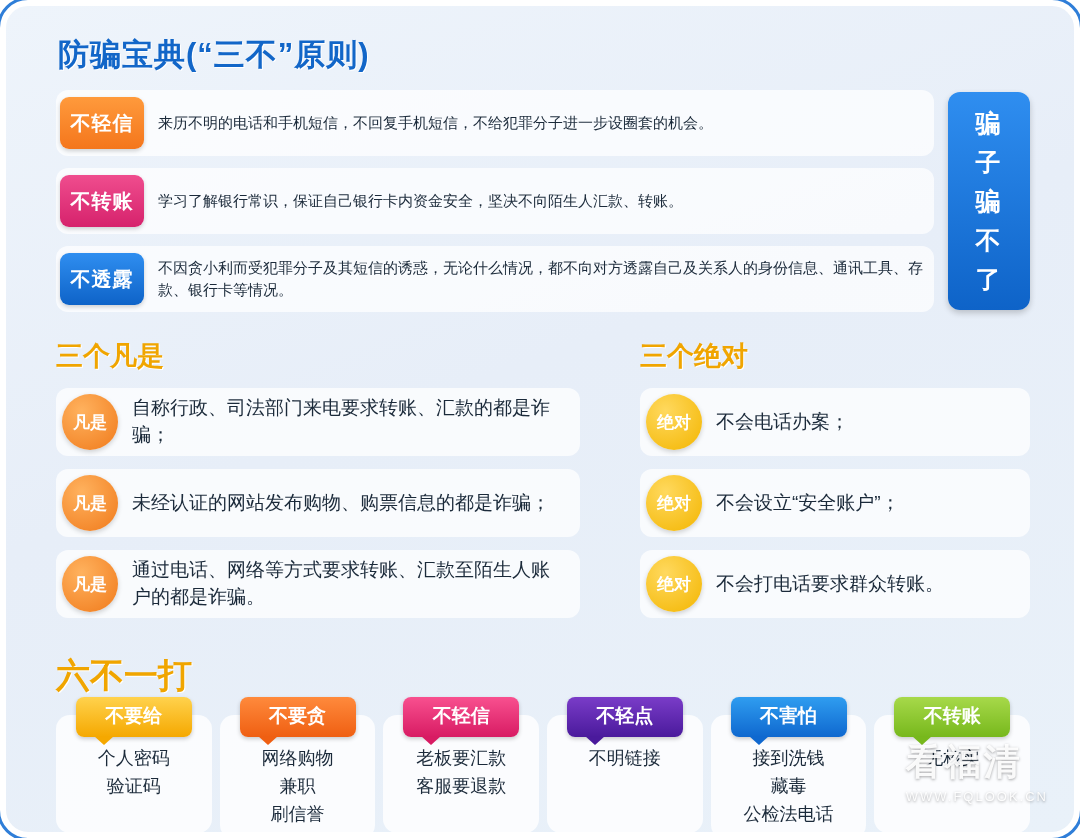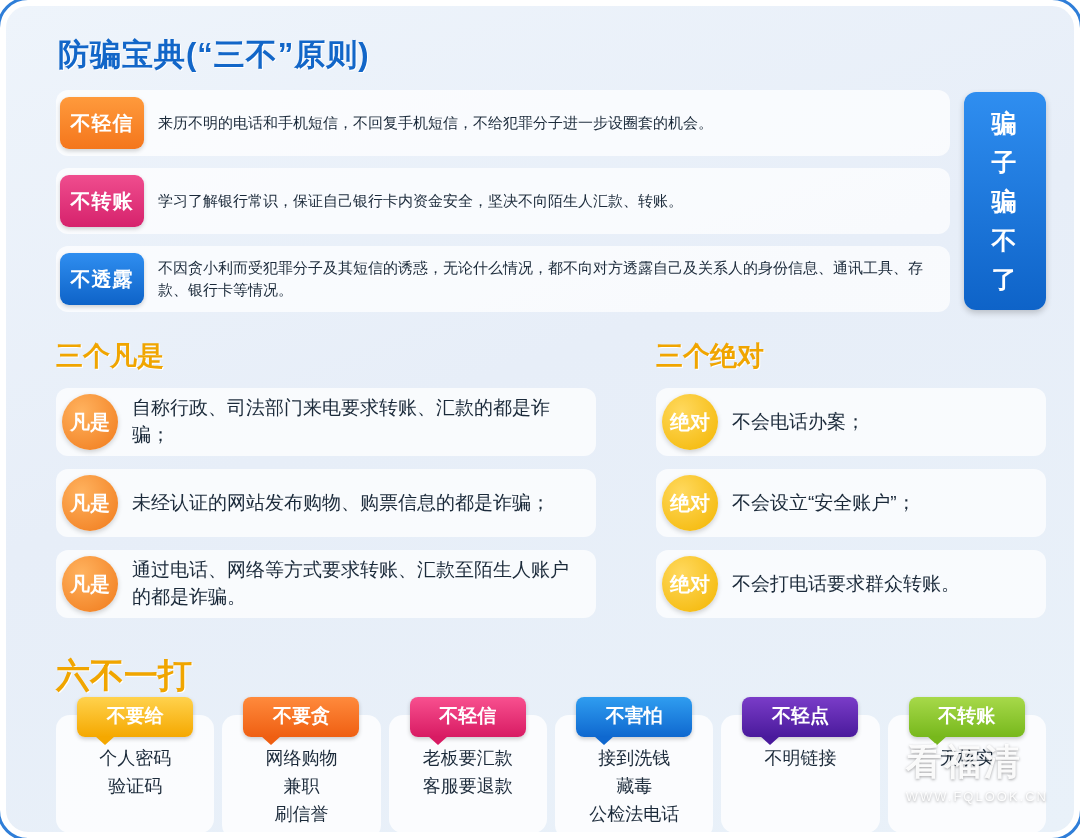--- a/index.html
+++ b/index.html
@@ -20,21 +20,21 @@
     box-sizing: border-box;
     background: linear-gradient(160deg, #eef4fb 0%, #e7eef8 45%, #e9f1f9 100%);
     border: 6px solid #ffffff;
     border-radius: 28px;
     outline: 3px solid #2f7ed8;
     overflow: hidden;
   }
   .inner {
     position: absolute;
     left: 0; top: 0; right: 0; bottom: 0;
-    padding: 18px 28px 0 34px;
+    padding: 18px 44px 0 34px;
     box-sizing: border-box;
   }
 
   
   .sec1-title {
     font-size: 31px;
     font-weight: bold;
     color: #1266c8;
     letter-spacing: 1px;
     margin: 10px 0 14px 18px;
@@ -130,21 +130,21 @@
   }
   .circle {
     flex: 0 0 auto;
     width: 56px;
     height: 56px;
     border-radius: 50%;
     display: flex;
     align-items: center;
     justify-content: center;
     color: #ffffff;
-    font-size: 20px;
+    font-size: 17px;
     font-weight: bold;
     box-shadow: 0 2px 5px rgba(0,0,0,0.18);
   }
   .circle-orange { background: radial-gradient(circle at 35% 30%, #ffb25e, #f07a1b); }
   .circle-yellow { background: radial-gradient(circle at 35% 30%, #ffd95e, #f3b500); }
   .item-text {
     margin-left: 14px;
     font-size: 19px;
     line-height: 1.4;
     color: #1b2a3a;
@@ -332,36 +332,36 @@
           <div class="card-badge b-pink">
             <span>不轻信</span>
           </div>
           <div class="card-lines">
             <div>老板要汇款</div>
             <div>客服要退款</div>
           </div>
         </div>
 
         <div class="card">
+          <div class="card-badge b-purple">
+            <span>不轻点</span>
+          </div>
+          <div class="card-lines">
+            <div>不明链接</div>
+          </div>
+        </div>
+
+        <div class="card">
           <div class="card-badge b-blue">
             <span>不害怕</span>
           </div>
           <div class="card-lines">
             <div>接到洗钱</div>
             <div>藏毒</div>
             <div>公检法电话</div>
-          </div>
-        </div>
-
-        <div class="card">
-          <div class="card-badge b-purple">
-            <span>不轻点</span>
-          </div>
-          <div class="card-lines">
-            <div>不明链接</div>
           </div>
         </div>
 
         <div class="card">
           <div class="card-badge b-green">
             <span>不转账</span>
           </div>
           <div class="card-lines">
             <div>无核实</div>
           </div>

